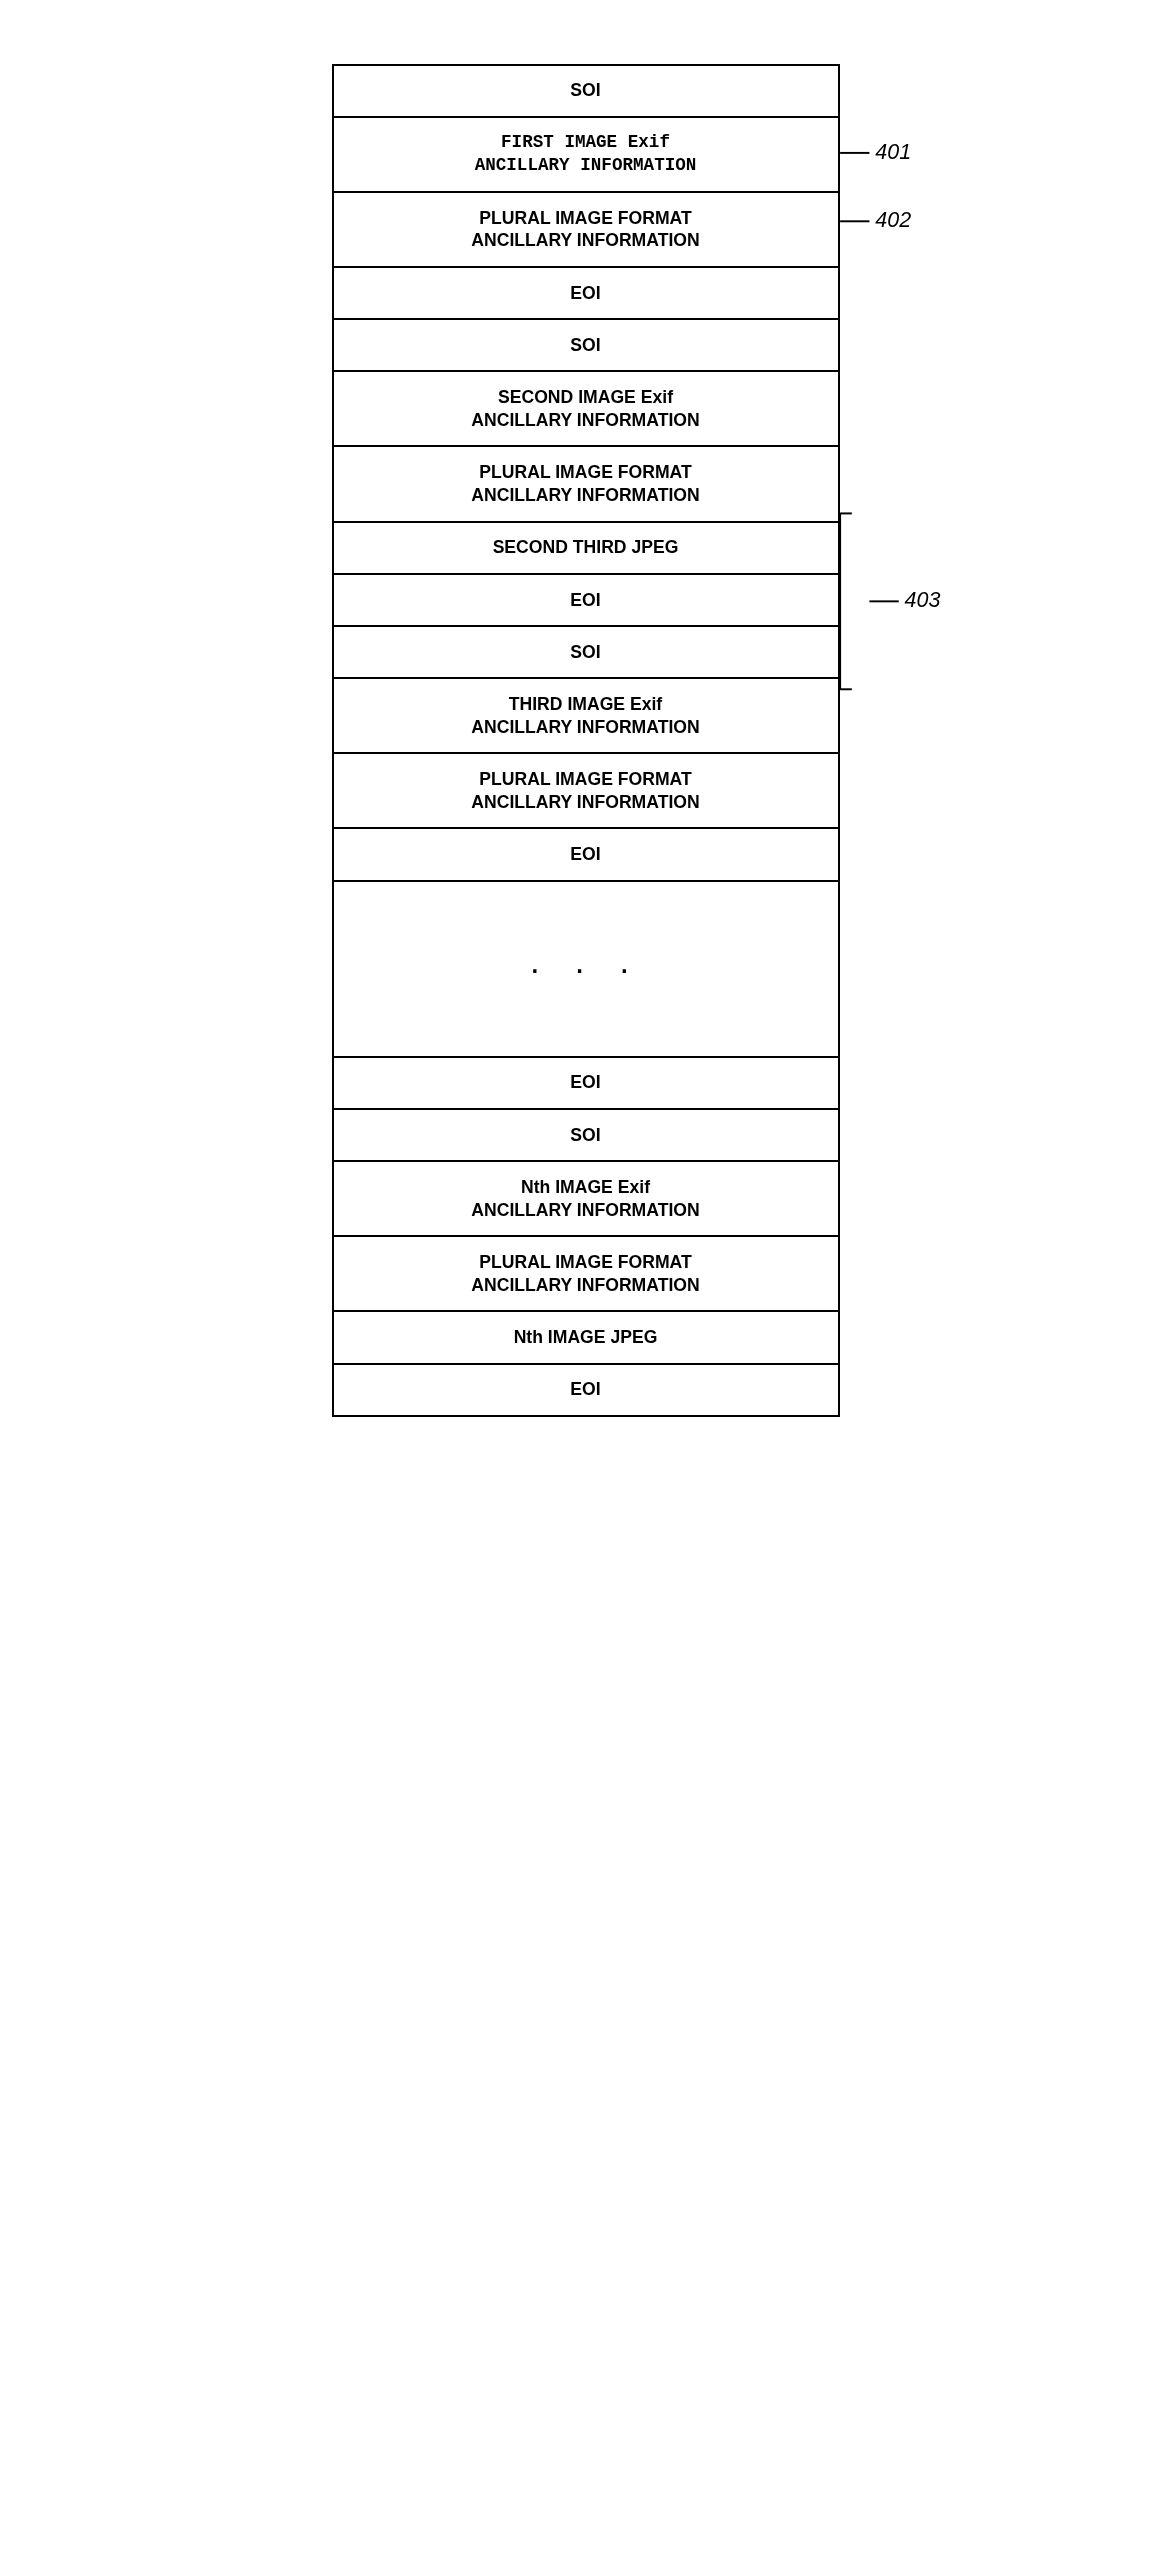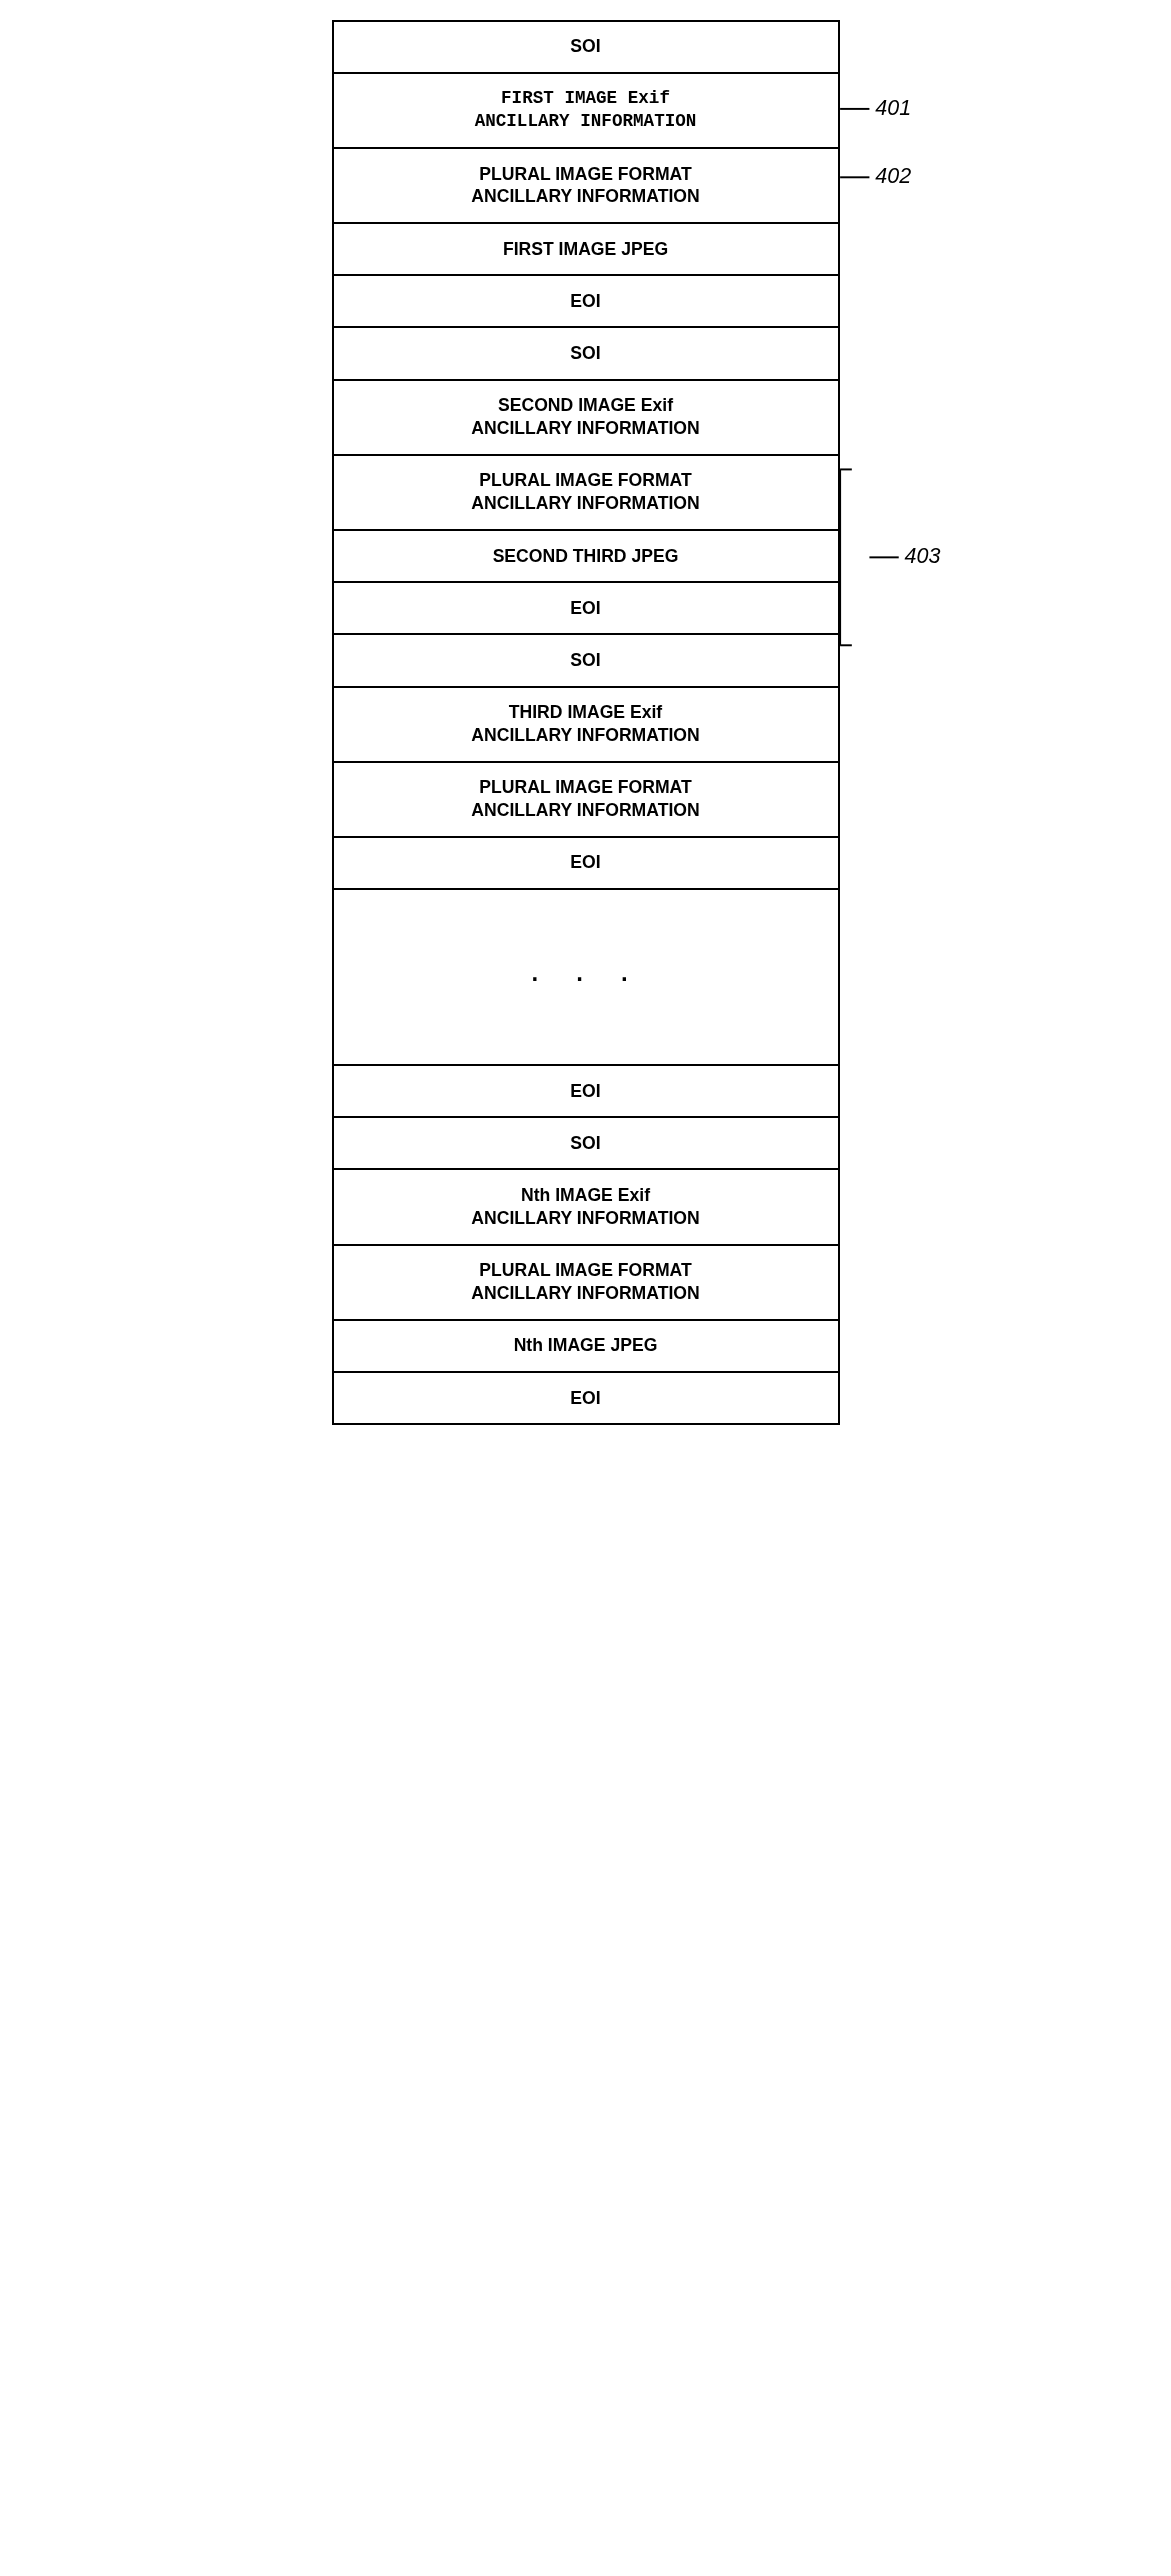--- a/index.html
+++ b/index.html
@@ -16,20 +16,21 @@
       padding: 19.5px;
       font-family: Arial, sans-serif;
     }
 
     .page-wrapper {
       display: flex;
       flex-direction: row;
       align-items: flex-start;
       gap: 0;
       position: relative;
+      margin-top: 44px;
     }
 
     .diagram-table {
       border: 2.9px solid #000;
       width: 508px;
       display: flex;
       flex-direction: column;
     }
 
     .cell {
@@ -63,21 +64,20 @@
 <div class="page-wrapper">
   <div class="diagram-table">
 
     <div class="cell">SOI</div>
     <div class="cell" style="position:relative;font-family:Liberation Mono, monospace;">
       <span>FIRST IMAGE Exif<br>ANCILLARY INFORMATION</span>
     </div>
     <div class="cell">
       <span>PLURAL IMAGE FORMAT<br>ANCILLARY INFORMATION</span>
     </div>
-    <div class="cell">FIRST IMAGE JPEG</div>
     <div class="cell">EOI</div>
     <div class="cell">SOI</div>
     <div class="cell">
       <span>SECOND IMAGE Exif<br>ANCILLARY INFORMATION</span>
     </div>
     <div class="cell">
       <span>PLURAL IMAGE FORMAT<br>ANCILLARY INFORMATION</span>
     </div>
     <div class="cell">SECOND THIRD JPEG</div>
     <div class="cell">EOI</div>

